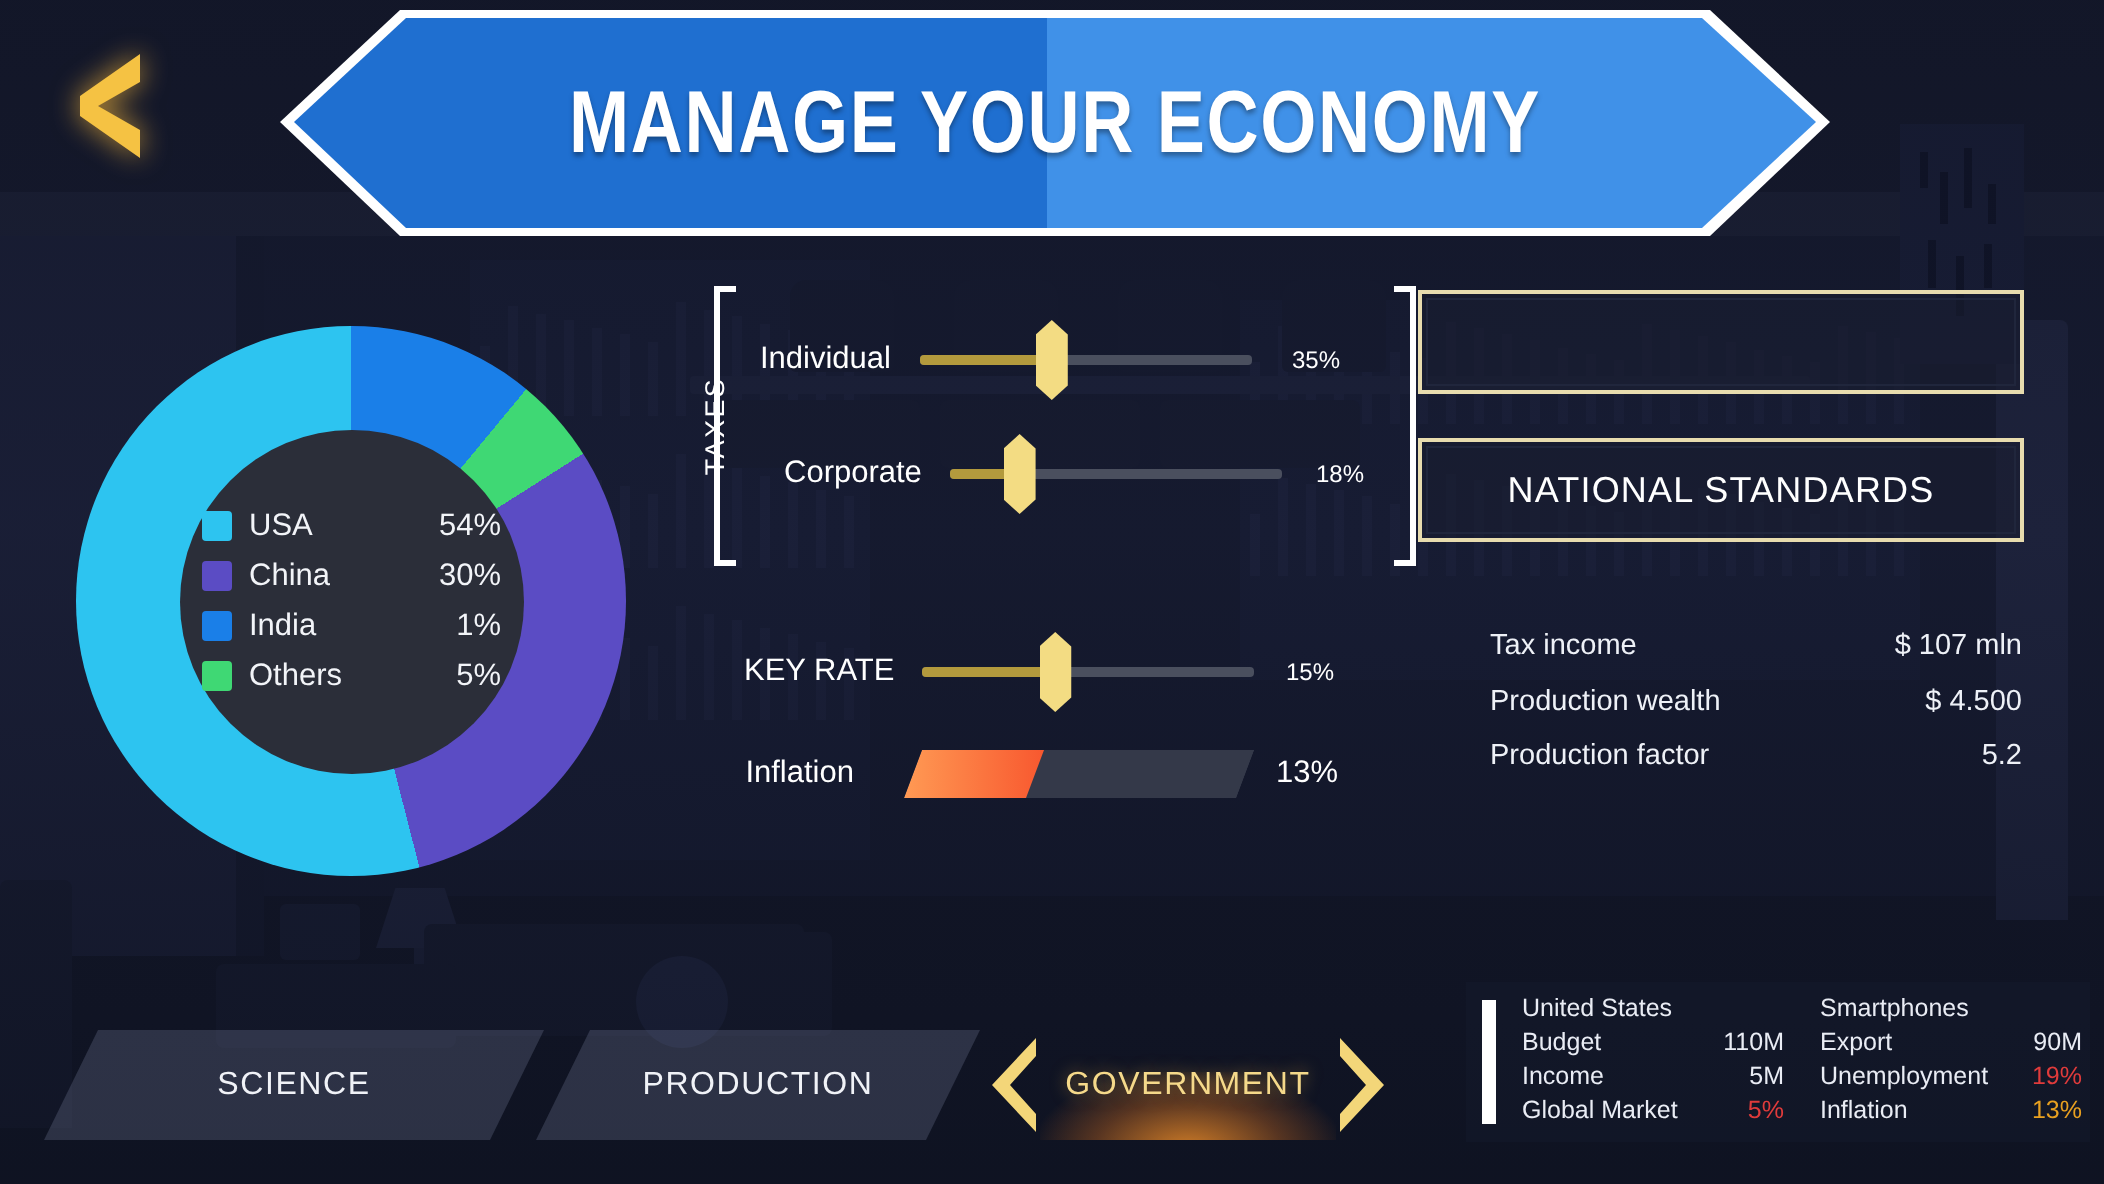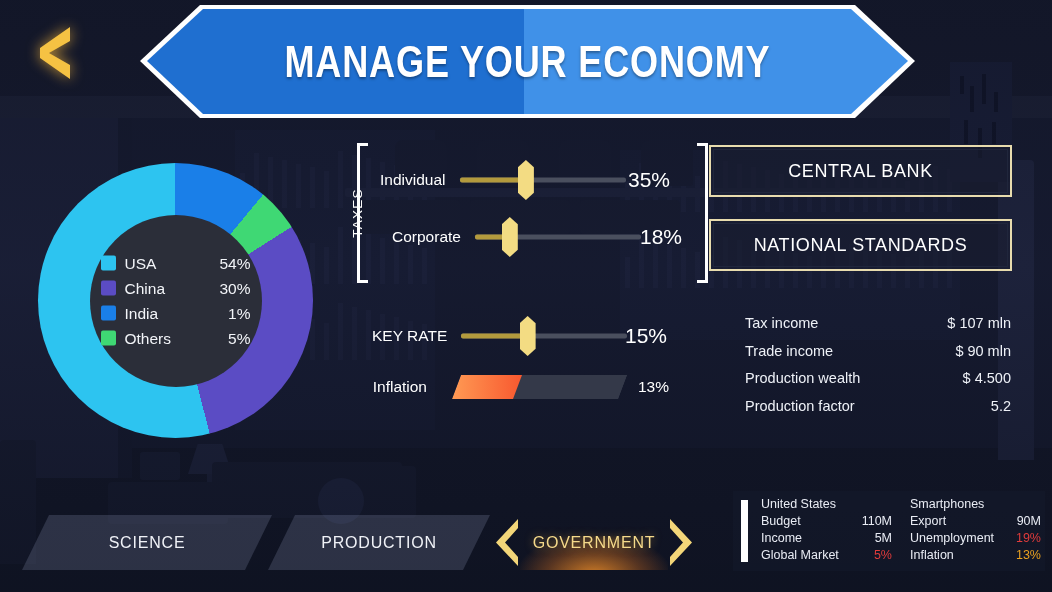--- a/index.html
+++ b/index.html
@@ -111,21 +111,21 @@
     position:absolute; top:50%; transform:translateY(-50%);
     left:0; height:5px; background:#b39a3d; border-radius:2px;
   }
   .knob {
     position:absolute; top:50%; width:16px; height:40px;
     transform:translate(-50%,-50%);
     background:#f3dc83;
     clip-path:polygon(50% 0, 100% 18%, 100% 82%, 50% 100%, 0 82%, 0 18%);
     cursor:pointer;
   }
-  .spct { color:#fff; font-size:21px; position:absolute; text-align:right;margin-left:32px; }
+  .spct { color:#fff; font-size:12px; position:absolute; text-align:right;margin-left:32px; }
 
   
   #inflation-row { position:absolute; left:335px; top:373px; width:330px; height:28px; display:flex; align-items:center; }
   #inflation-label { color:#fff; font-size:15.5px; position:absolute; right:238px; white-space:nowrap; }
   #inflation-bar {
     position:absolute; left:117px; width:175px; height:24px;
     background:#3a3f51;
     clip-path:polygon(9px 0, 100% 0, calc(100% - 9px) 100%, 0 100%);
   }
   #inflation-bar-inner {
@@ -501,35 +501,30 @@
   <div id="inflation-label">Inflation</div>
   <div id="inflation-bar">
     <div id="inflation-bar-inner"></div>
     <div id="inflation-fill" style="width: 40%;"></div>
   </div>
   <div id="inflation-pct">13%</div>
 </div>
 
 <div class="gbtn" style="top:145px;">
   <div class="gbtn-in"></div>
-  <span>CENTRAL BANK</span>
 </div>
 <div class="gbtn" style="top:219px;">
   <div class="gbtn-in"></div>
   <span>NATIONAL STANDARDS</span>
 </div>
 
 <div id="stats">
     <div class="stat-row">
       <span>Tax income</span>
       <span class="stat-val">$ 107 mln</span>
-    </div>
-    <div class="stat-row">
-      <span>Trade income</span>
-      <span class="stat-val">$ 90 mln</span>
     </div>
     <div class="stat-row">
       <span>Production wealth</span>
       <span class="stat-val">$ 4.500</span>
     </div>
     <div class="stat-row">
       <span>Production factor</span>
       <span class="stat-val">5.2</span>
     </div>
   </div>

